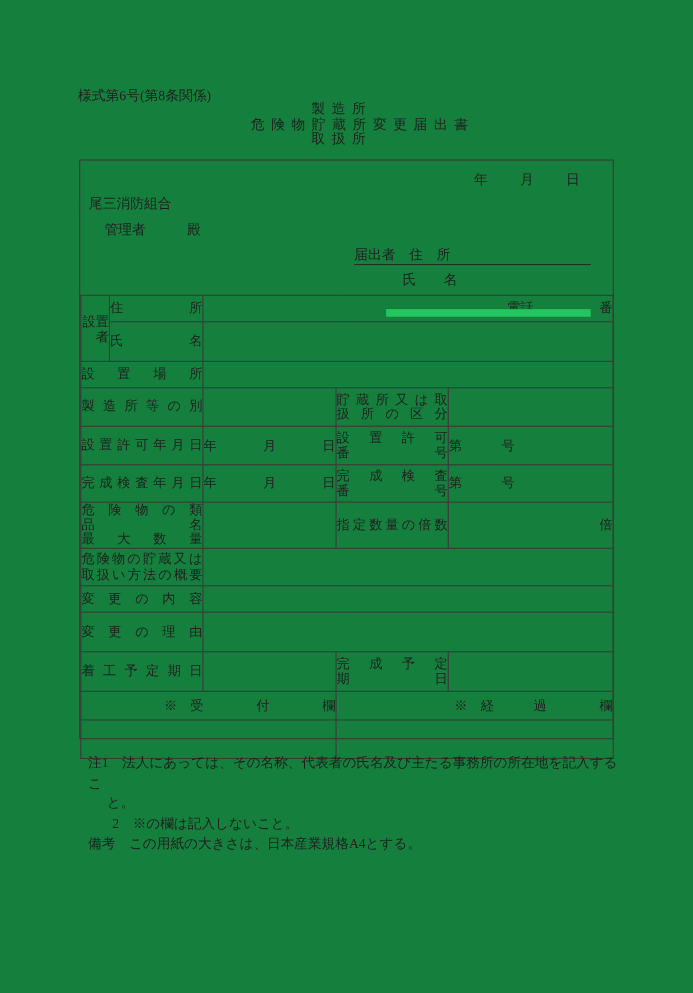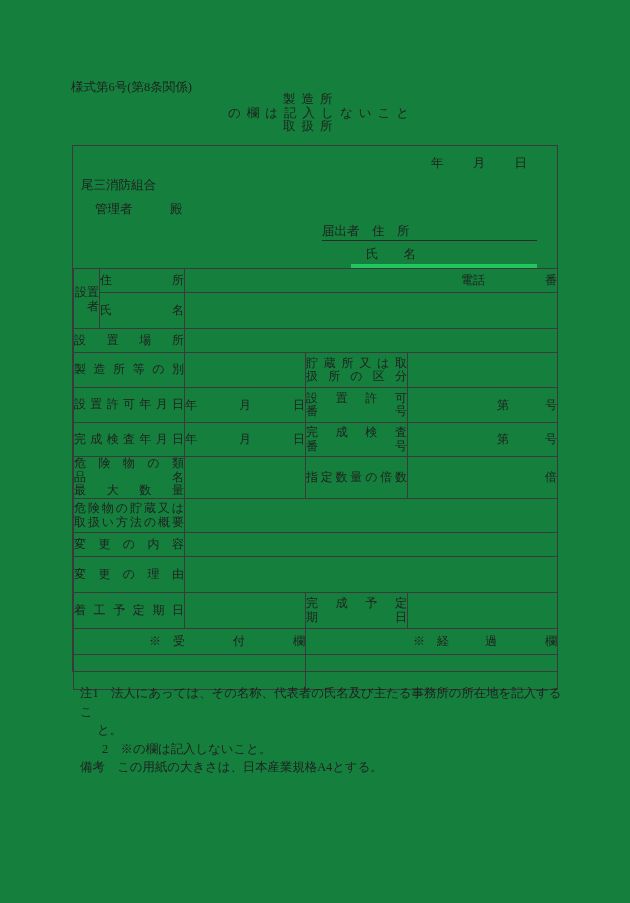--- a/index.html
+++ b/index.html
@@ -18,52 +18,52 @@
   .box { position:absolute; left:72px; top:145px; width:486px; height:527px;
          border:1px solid #3a3a3a; box-sizing:border-box; }
   .box-top { position:relative; height:122px; font-size:12.5px; }
 
   .date-line { position:absolute; top:9px; right:30px; width:96px;
                text-align:justify; text-align-last:justify; }
   .org  { position:absolute; left:8px;  top:31px; }
   .mgr  { position:absolute; left:22px; top:55px; }
   .notifier { position:absolute; left:249px; top:77px; }
   .nline1 { width:215px; border-bottom:1px solid #2a2a2a; padding-bottom:0; box-sizing:border-box; }
-  .nline2 { width:186px; border-bottom:4px solid #22c55e; padding-bottom:1px; box-sizing:border-box;
+  .nline2 { width:186px; border-bottom:7px solid #22c55e; padding-bottom:18px; box-sizing:border-box;
             margin-left:29px; margin-top:5px; padding-left:15px; }
 
   table.grid { border-collapse:collapse; table-layout:fixed; width:484px; font-size:12px; }
   table.grid td { border:1px solid #3a3a3a; padding:0; vertical-align:middle; overflow:hidden; }
 
   .lbl { text-align:justify; text-align-last:justify; white-space:pre-line;
          padding:0 5px; line-height:13.5px; }
   .vert { text-align:right; word-break:break-all; line-height:14px; padding:0 7px; }
   .tel { text-align:right; padding-right:8px; }
   .ymd { text-align:justify; text-align-last:justify; padding:0 12px 0 16px; }
-  .dai { text-align:right; padding-right:20px; }
+  .dai { padding-right:20px; }
   .bai { text-align:right; padding-right:8px; }
   .ctr { text-align:right; }
 
   .h23{height:36px} .h24{height:24px} .h26{height:26px} .h33{height:35px}
   .h34{height:34px} .h35{height:35px} .h36{height:36px} .h42{height:42px}
 
   .notes { position:absolute; left:80px; top:684px; width:482px; font-size:12.4px; line-height:18.6px; }
   .notes .n2 { margin-left:17px; }
   .notes .n3 { margin-left:22px; }
 </style>
 </head>
 <body>
 
 <div class="page">
 
   <div class="form-number">様式第6号(第8条関係)</div>
 
   <div class="title">
     <div class="indent">製造所</div>
-    <div>の欄は記入しないこと</div>
+    <div>危険物貯蔵所変更届出書</div>
     <div class="indent">取扱所</div>
   </div>
 
   <div class="box">
 
     <div class="box-top">
       <div class="date-line">年月日</div>
       <div class="org">尾三消防組合</div>
       <div class="mgr">管理者　　　殿</div>
       <div class="notifier">

